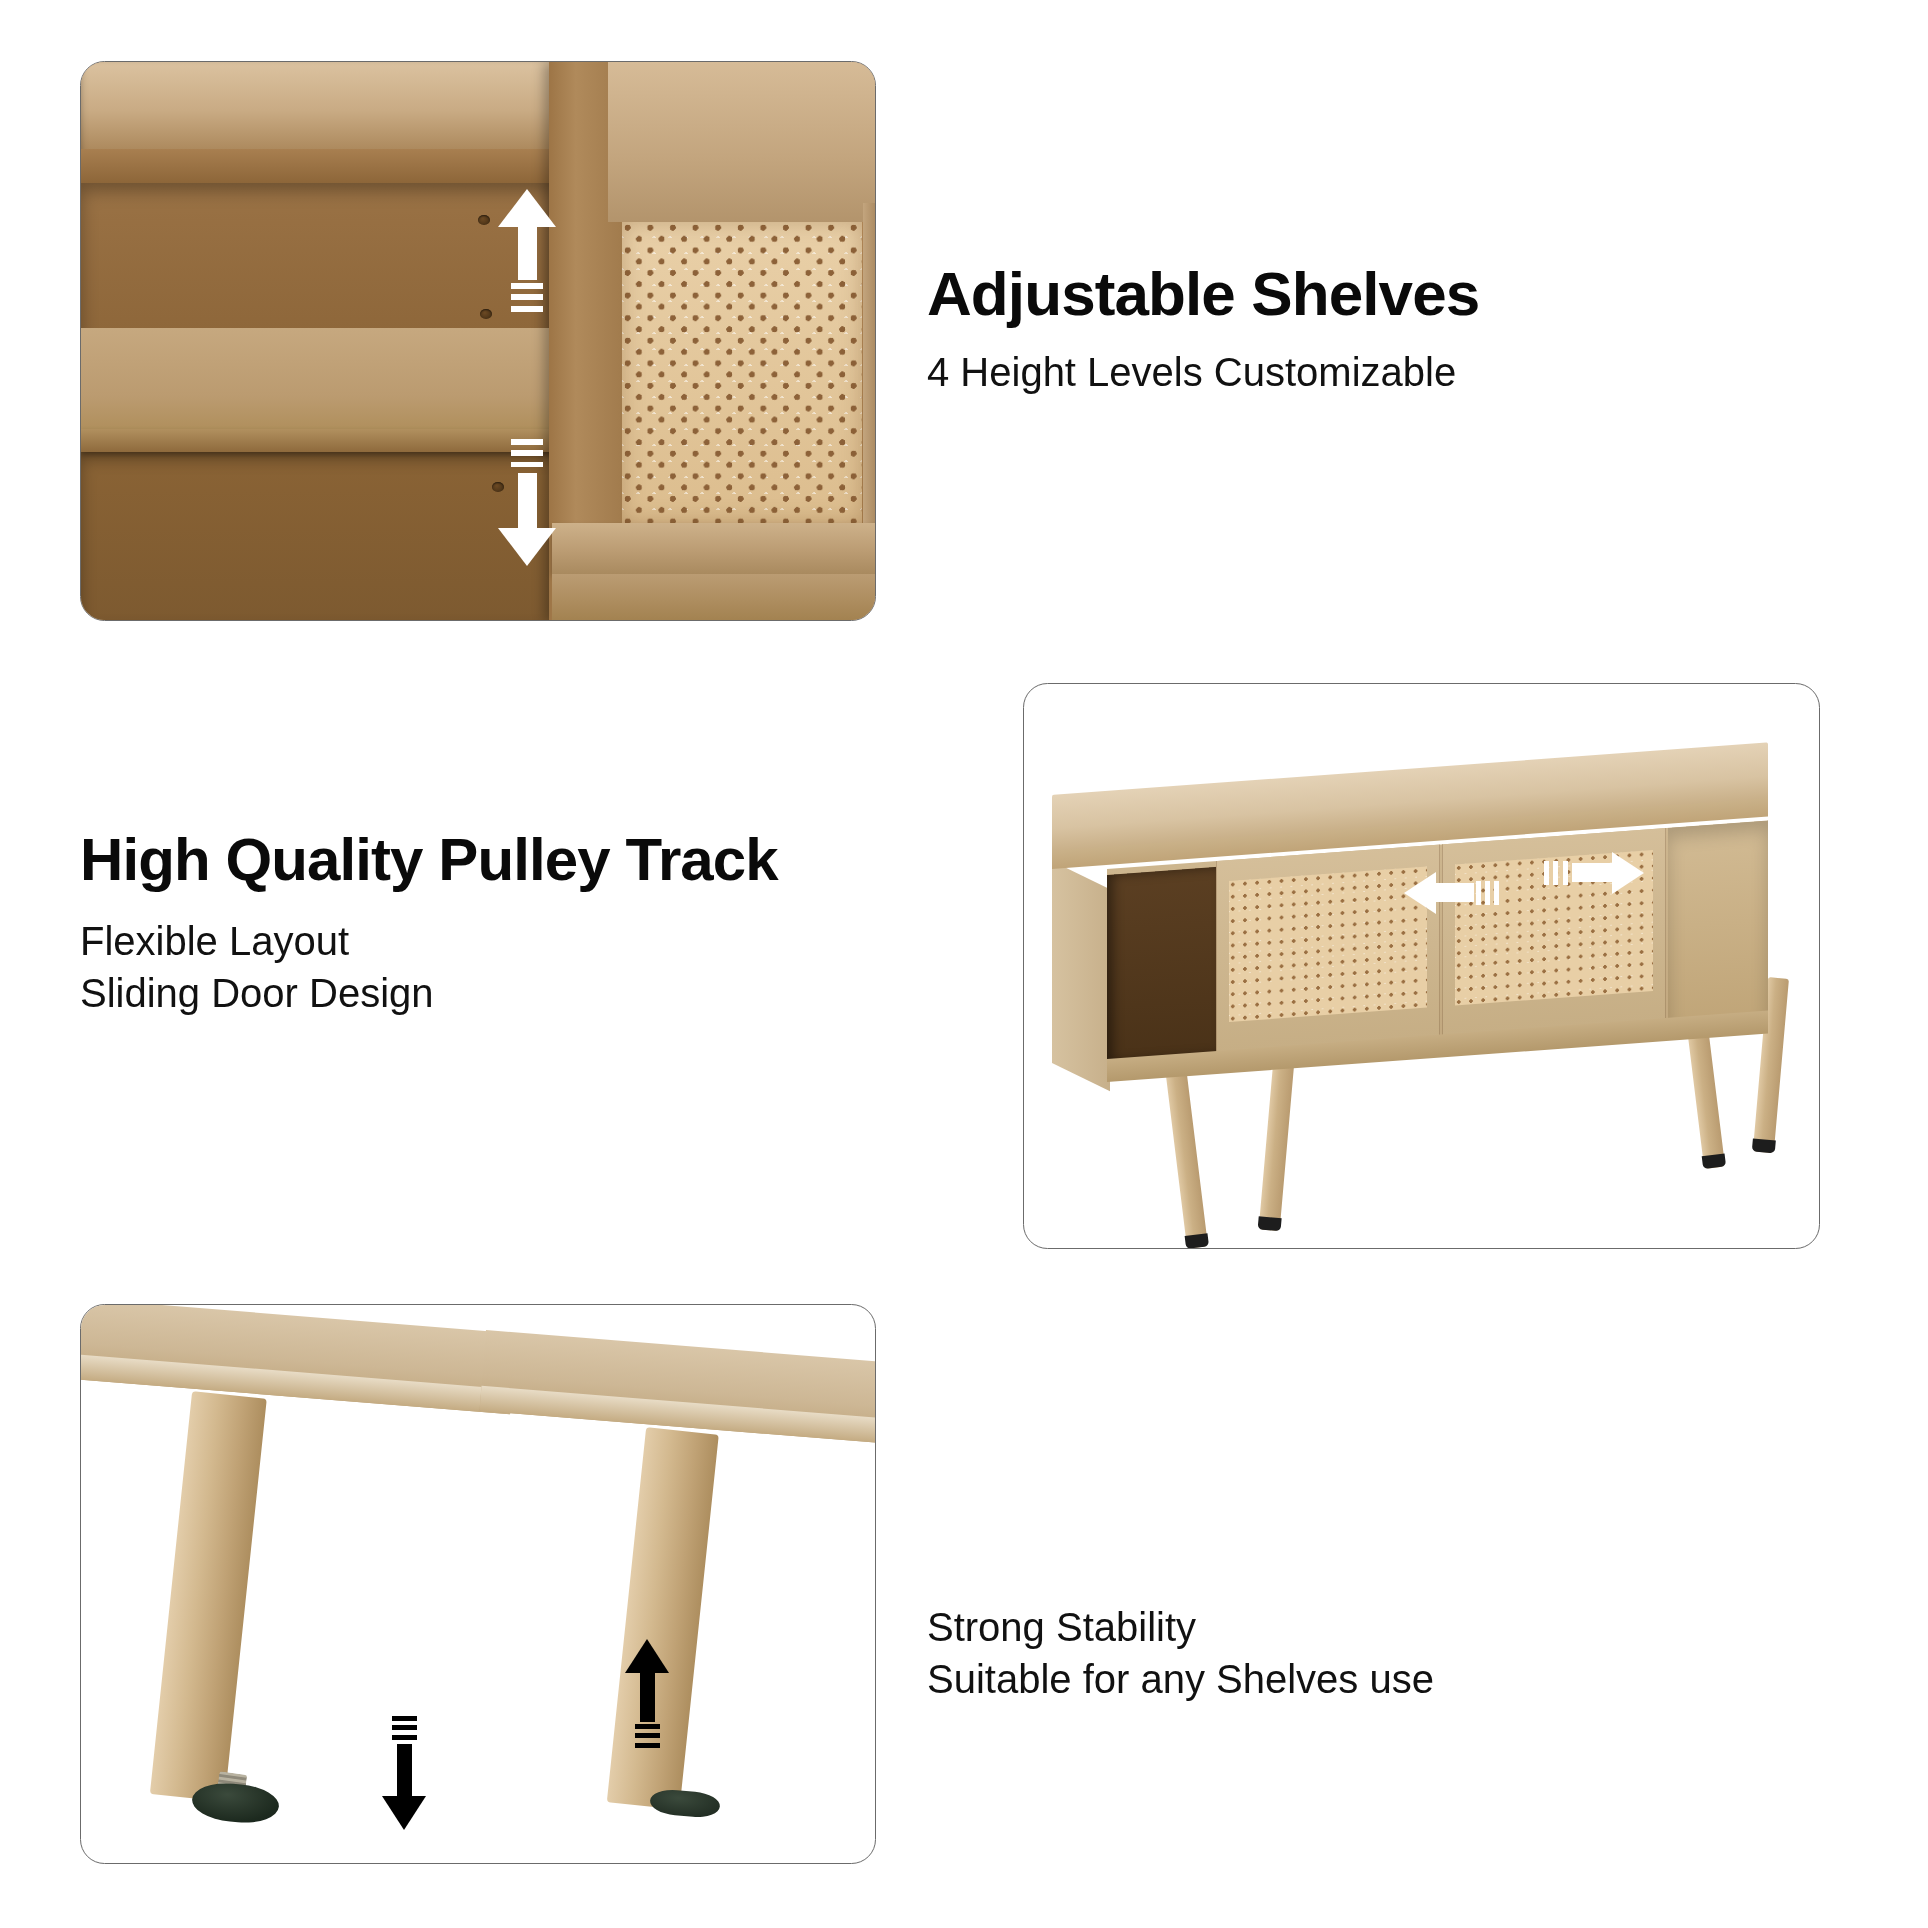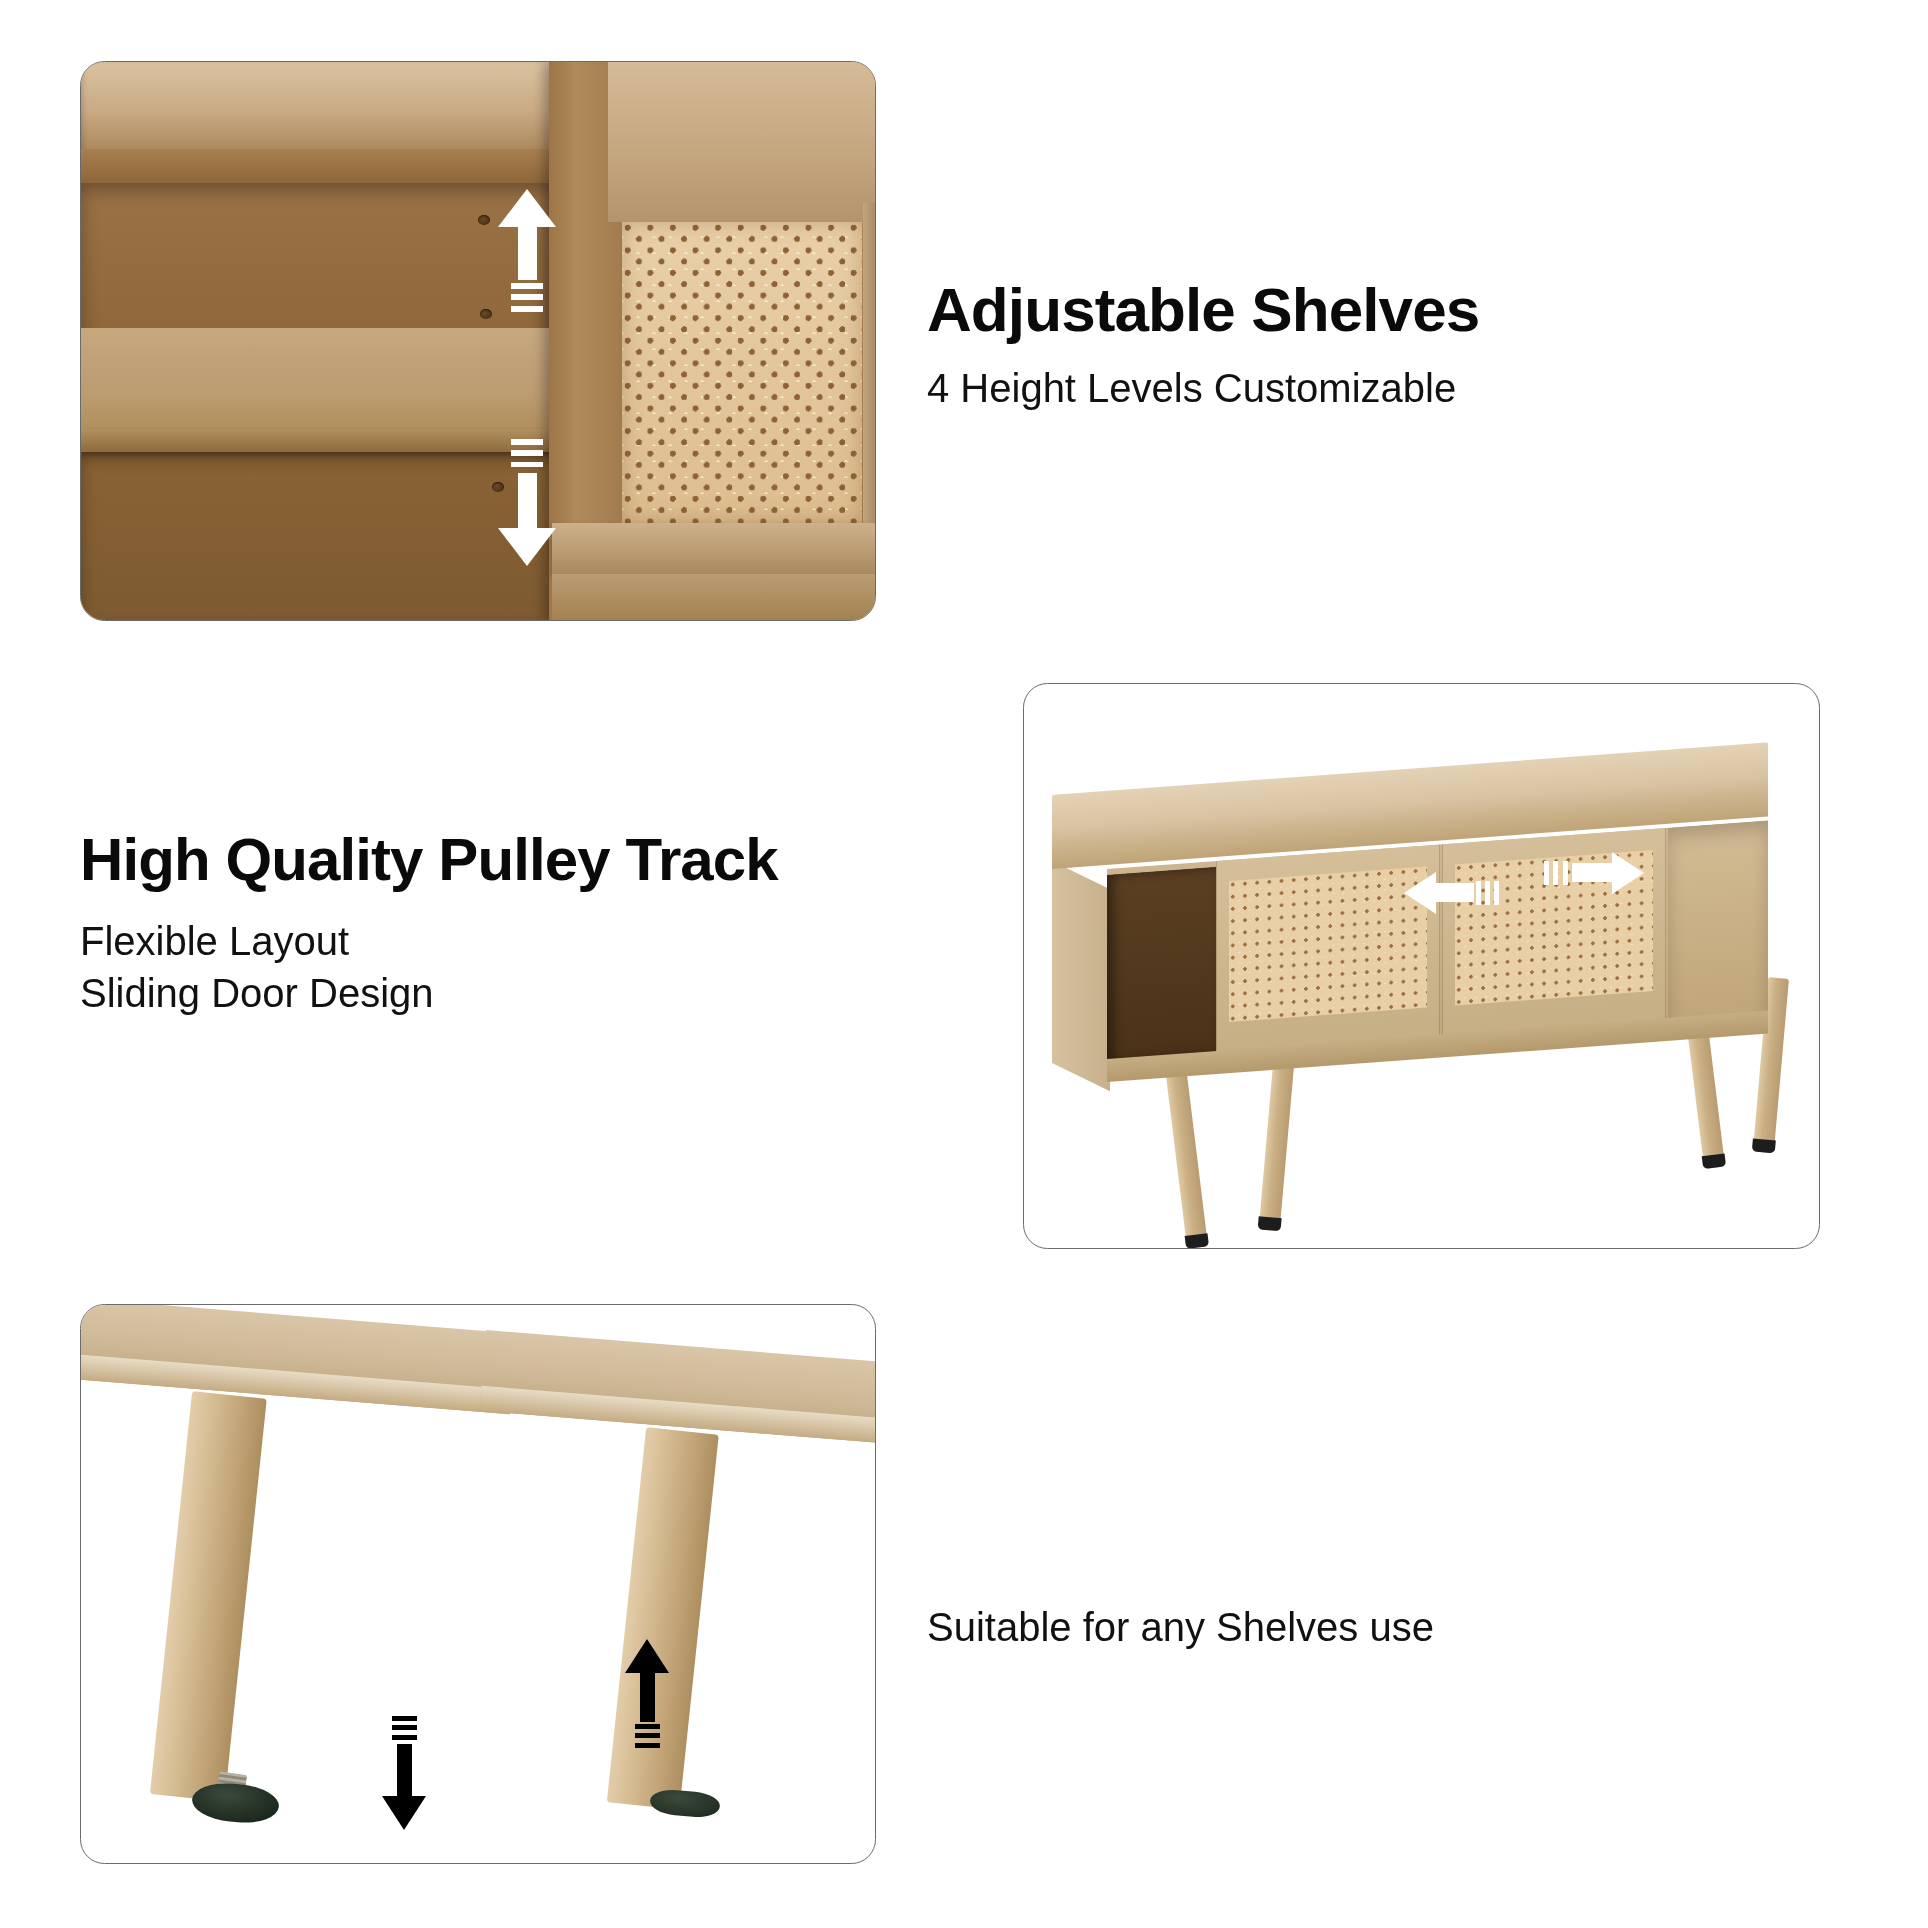--- a/index.html
+++ b/index.html
@@ -309,21 +309,21 @@
         <div class="tick-w" style="top:0px;"></div>
         <div class="tick-w" style="top:11.3px;"></div>
         <div class="tick-w" style="top:22.6px;"></div>
         <div class="arrow-shaft" style="top:34px;height:55px;"></div>
         <div class="arrow-head-dn" style="top:89px;"></div>
       </div>
     </div>
   </div>
 
   <div class="txt-block" style="left:927px;top:262px;">
-    <div class="headline" style="font-size:62px;margin-top:16px;">Adjustable Shelves</div>
+    <div class="headline" style="font-size:62px;">Adjustable Shelves</div>
     <div class="subline" style="font-size:40px;margin-top:21px;">4 Height Levels Customizable</div>
   </div>
 
   <div class="txt-block" style="left:80px;top:829px;">
     <div class="headline" style="font-size:60px;">High Quality Pulley Track</div>
     <div class="subline" style="font-size:40px;margin-top:24.5px;">Flexible Layout</div>
     <div class="subline" style="font-size:40px;">Sliding Door Design</div>
   </div>
 
   <div class="panel" id="panel-stand">
@@ -393,17 +393,18 @@
         <div class="ab-head-up" style="top:0;"></div>
         <div class="ab-shaft" style="top:32px;height:51px;"></div>
         <div class="tick-b" style="top:85px;"></div>
         <div class="tick-b" style="top:94px;"></div>
         <div class="tick-b" style="top:104px;"></div>
       </div>
     </div>
   </div>
 
   <div class="txt-block" style="left:927px;top:1601px;">
+    <div class="subline" style="font-size:40px;">Strong Stability</div>
     <div class="subline" style="font-size:40px;">Suitable for any Shelves use</div>
   </div>
 
 </div>
 
 
 </body></html>

